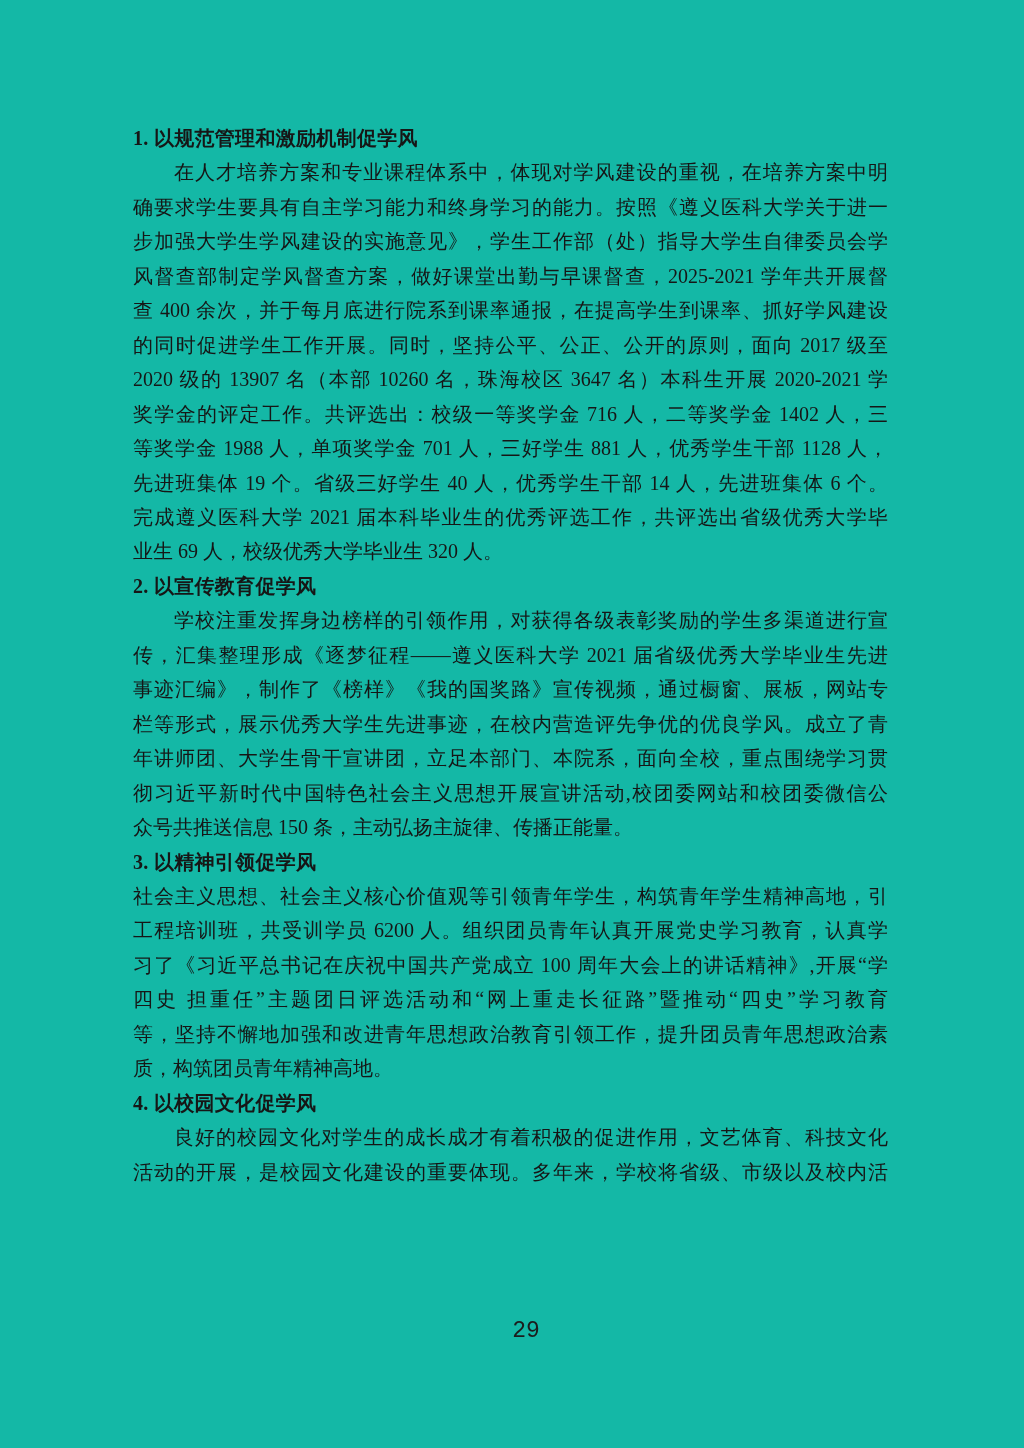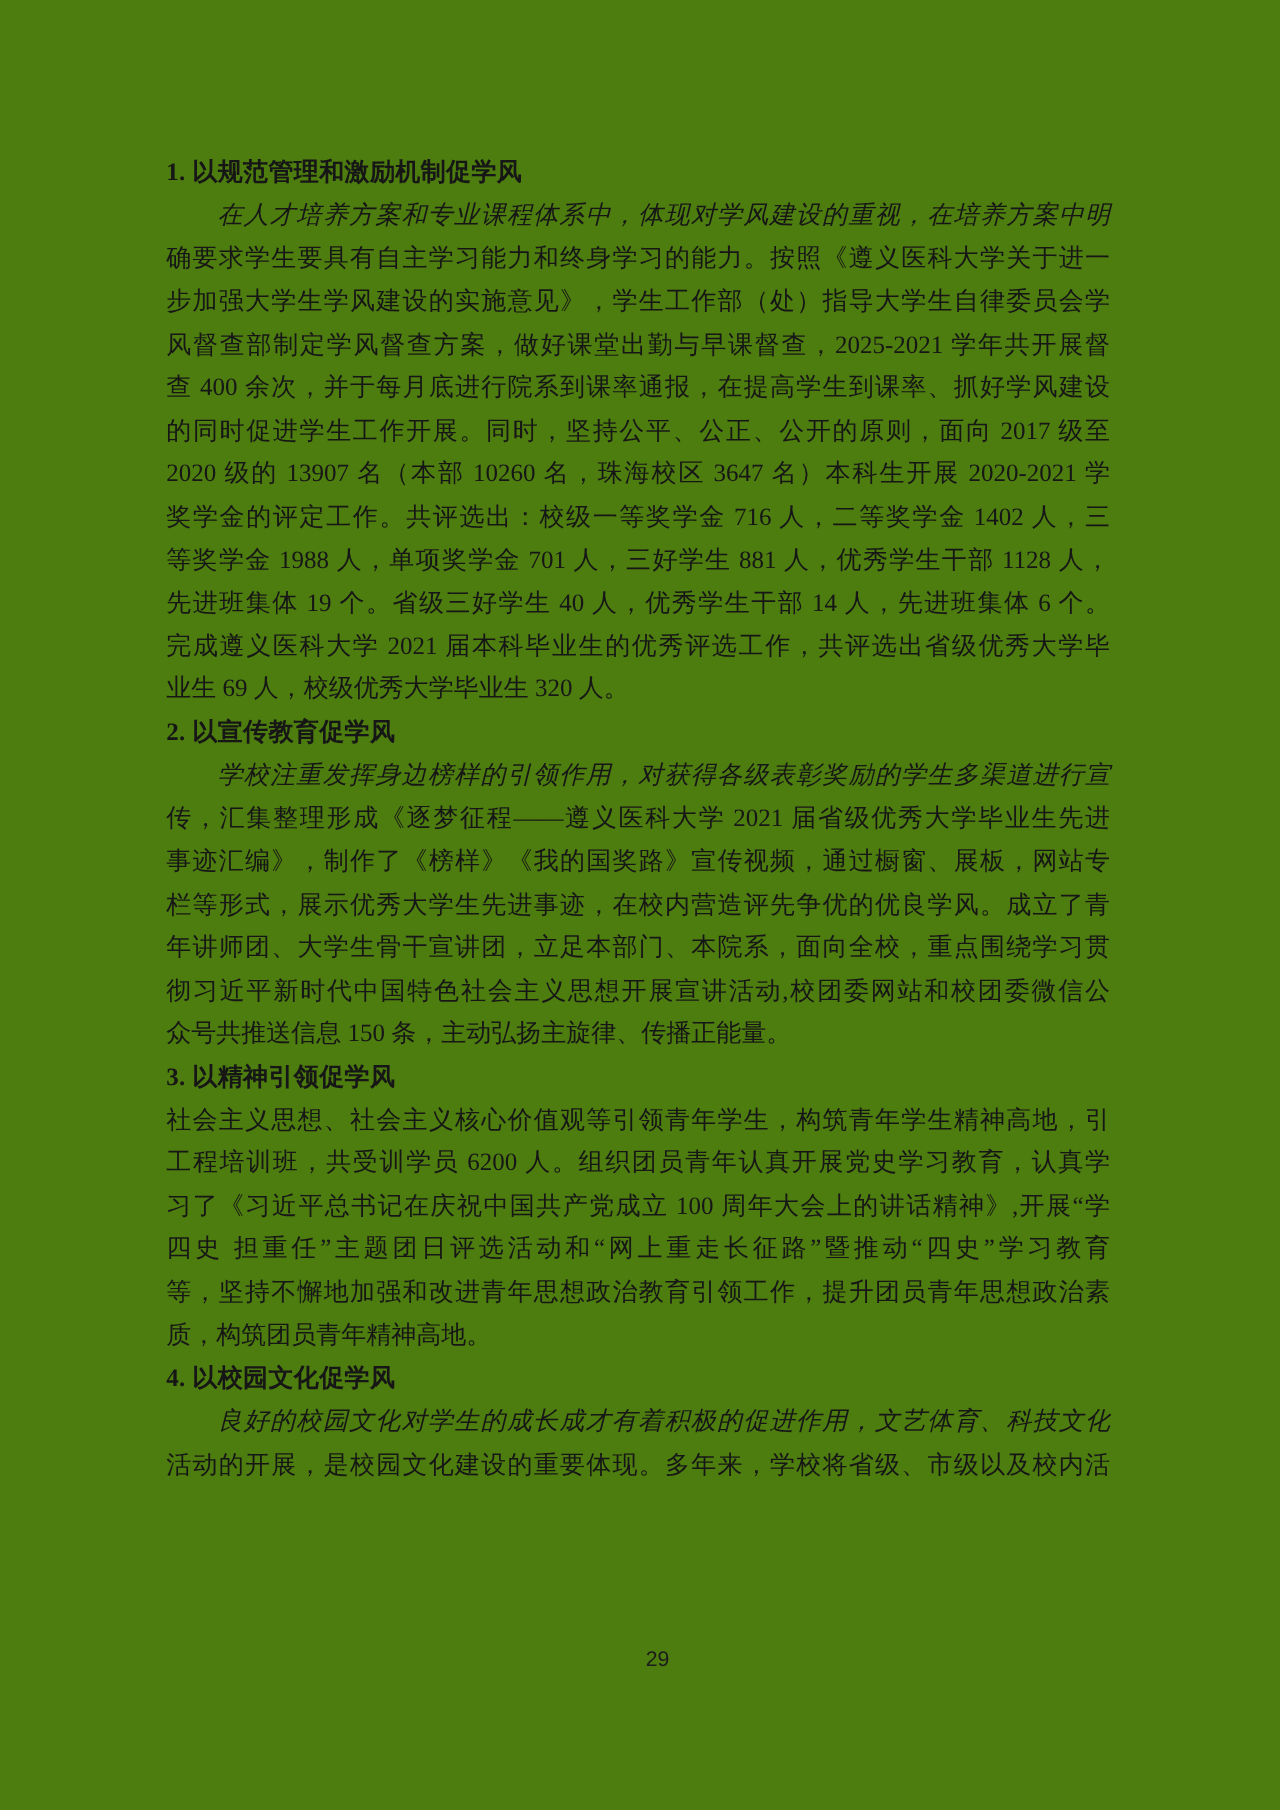--- a/index.html
+++ b/index.html
@@ -1,20 +1,20 @@
 <!DOCTYPE html>
 <html lang="zh"><head>
 <meta charset="utf-8">
 <style>
   html,body{margin:0;padding:0;background:#ffffff;}
   .page{
     position:relative;
     width:1024px;
     height:1448px;
-    background:#4d7c0f;
+    background:#14b8a6;
     overflow:hidden;
     font-family:"Liberation Serif","DejaVu Serif",serif;
     color:#161616;
   }
   .content{
     position:absolute;
     left:133px;
     top:121px;
     width:755px;
     font-size:20px;
@@ -28,32 +28,31 @@
   }
   .line{
     text-align:justify;
     text-align-last:justify;
   }
   .line.end{
     text-align-last:left;
   }
   .line.indent{
     text-indent:41px;
-    font-style:italic;
   }
   .footer{
     position:absolute;
     left:0;
     top:1318px;
     width:1024px;
     text-align:center;
   }
   .page-number{
-    font-family:Liberation Sans, sans-serif;
-    font-size:17px;
+    font-family:Liberation Mono, monospace;
+    font-size:23px;
     color:#1c1c1c;
     display:inline-block;
     margin-left:28px;
   }
 </style>
 </head>
 <body>
 
 <div class="page">
   <main class="content" id="doc-content">

